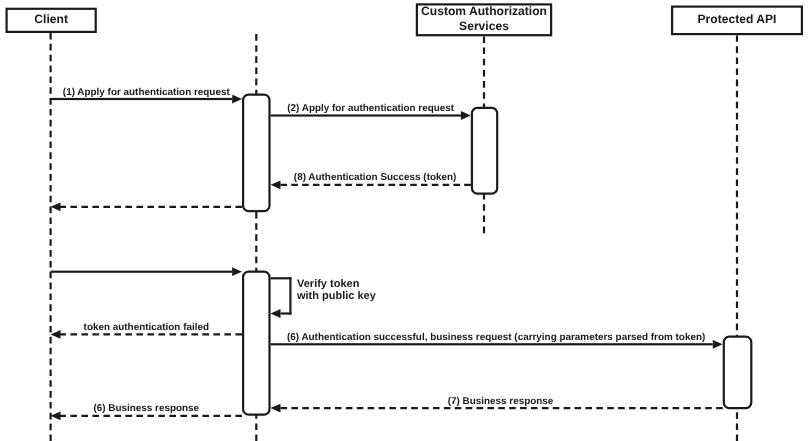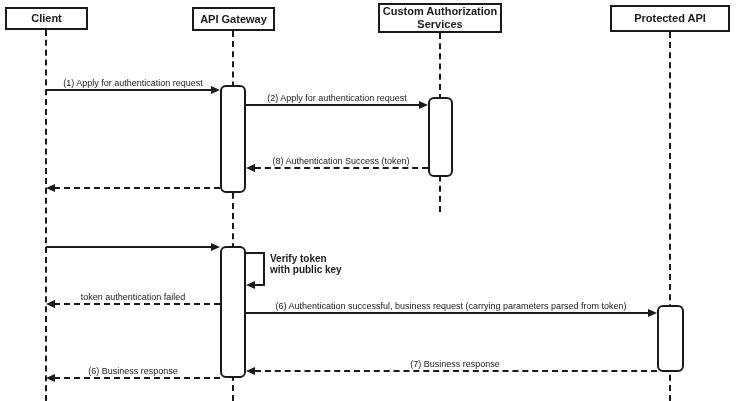--- a/index.html
+++ b/index.html
@@ -19,21 +19,21 @@
     box-sizing:border-box;z-index:2;
   }
   .msg-line{position:absolute;height:0;border-top:2px solid #1a1a1a;z-index:1;}
   .msg-line.dashed{border-top-style:dashed;}
   .vseg{position:absolute;width:0;border-left:2px solid #1a1a1a;z-index:1;}
   .ah-right{position:absolute;width:0;height:0;border-top:4px solid transparent;
     border-bottom:4px solid transparent;border-left:9px solid #1a1a1a;z-index:2;}
   .ah-left{position:absolute;width:0;height:0;border-top:4px solid transparent;
     border-bottom:4px solid transparent;border-right:9px solid #1a1a1a;z-index:2;}
   .msg-label{
-    position:absolute;transform:translateX(-50%);font-size:9px;font-weight:normal;
+    position:absolute;transform:translateX(-50%);font-size:9px;font-weight:bold;
     white-space:nowrap;z-index:3;background:#fff;padding:0 2px;
   }
   .free-label{
     position:absolute;font-size:10px;font-weight:bold;line-height:11px;
     white-space:pre-line;z-index:3;
   }
   .note-text{
     position:absolute;font-size:9px;font-weight:bold;line-height:12.5px;
     white-space:pre-line;z-index:3;
   }
@@ -43,23 +43,20 @@
 
 <div id="canvas">
 
   <div class="lifeline" style="left:45px;top:30px;height:371px"></div>
   <div class="lifeline" style="left:232px;top:31px;height:370px"></div>
   <div class="lifeline" style="left:439px;top:33px;height:179px"></div>
   <div class="lifeline" style="left:669px;top:32px;height:369px"></div>
 
   <div class="participant" style="left:5px;top:7px;width:83px;height:23px">
     <span>Client</span>
-  </div>
-  <div class="participant" style="left:192px;top:7px;width:83px;height:24px">
-    <span>API Gateway</span>
   </div>
   <div class="participant" style="left:610px;top:5px;width:120px;height:27px">
     <span>Protected API</span>
   </div>
   <div class="participant" style="left:378px;top:3px;width:124px;height:30px">
     <span>Custom Authorization
 Services</span>
   </div>
 
   <div class="activation" style="left:220px;top:85px;width:26px;height:108px"></div>

